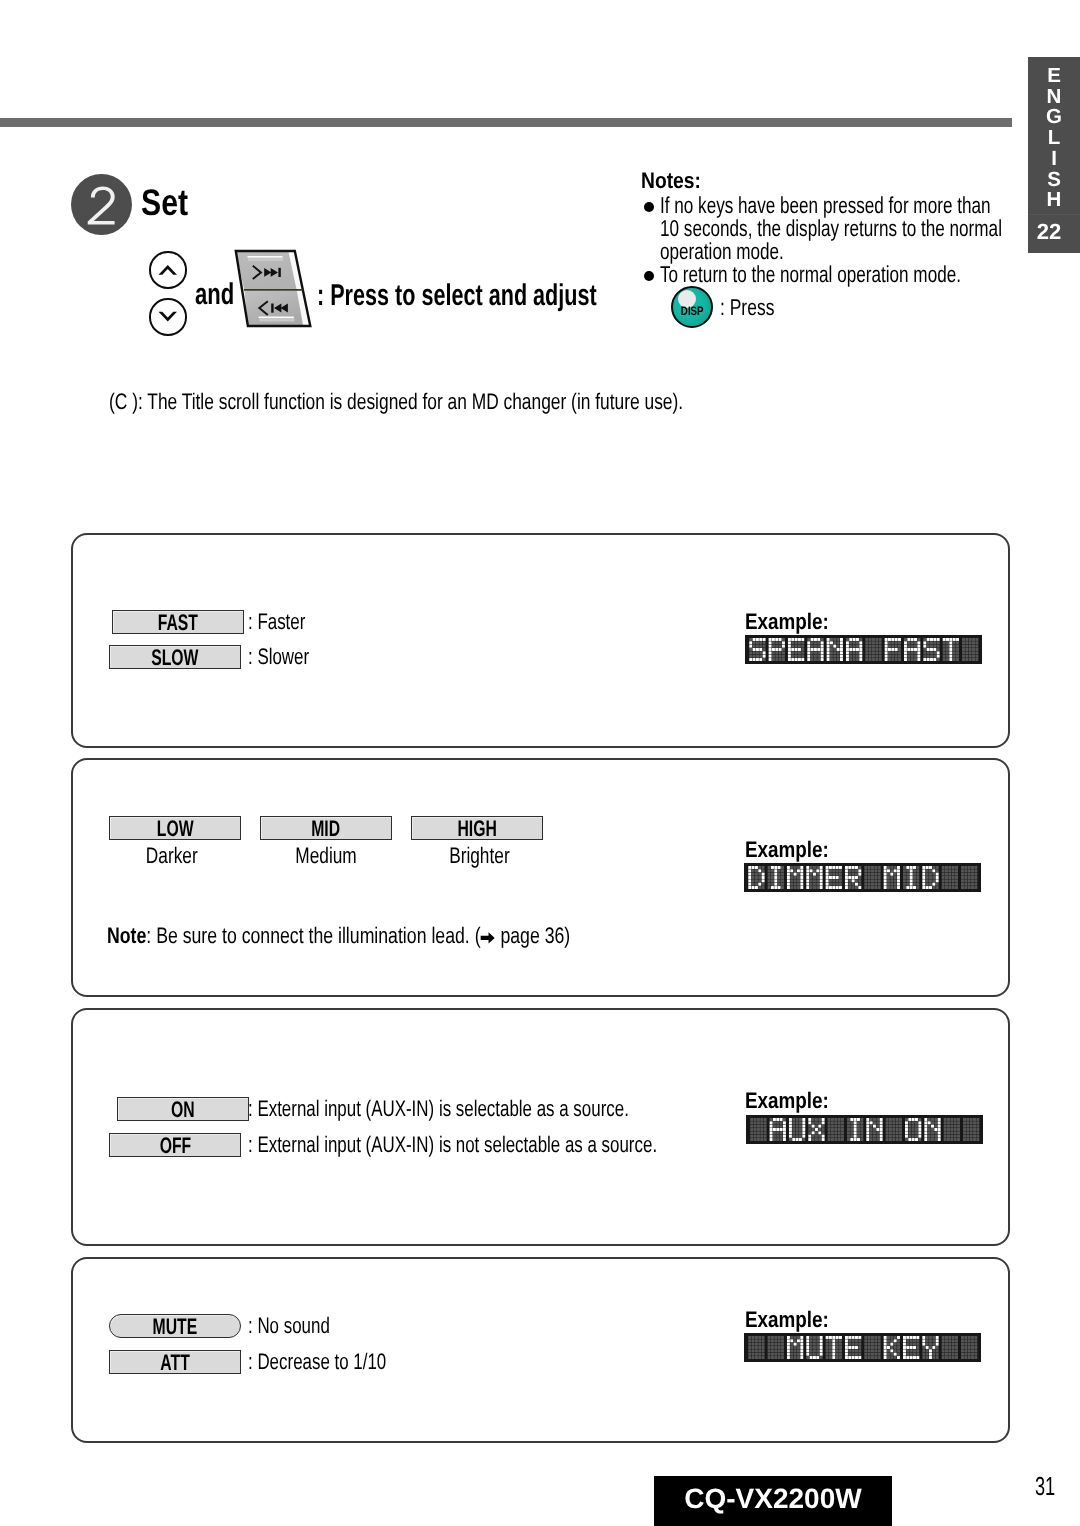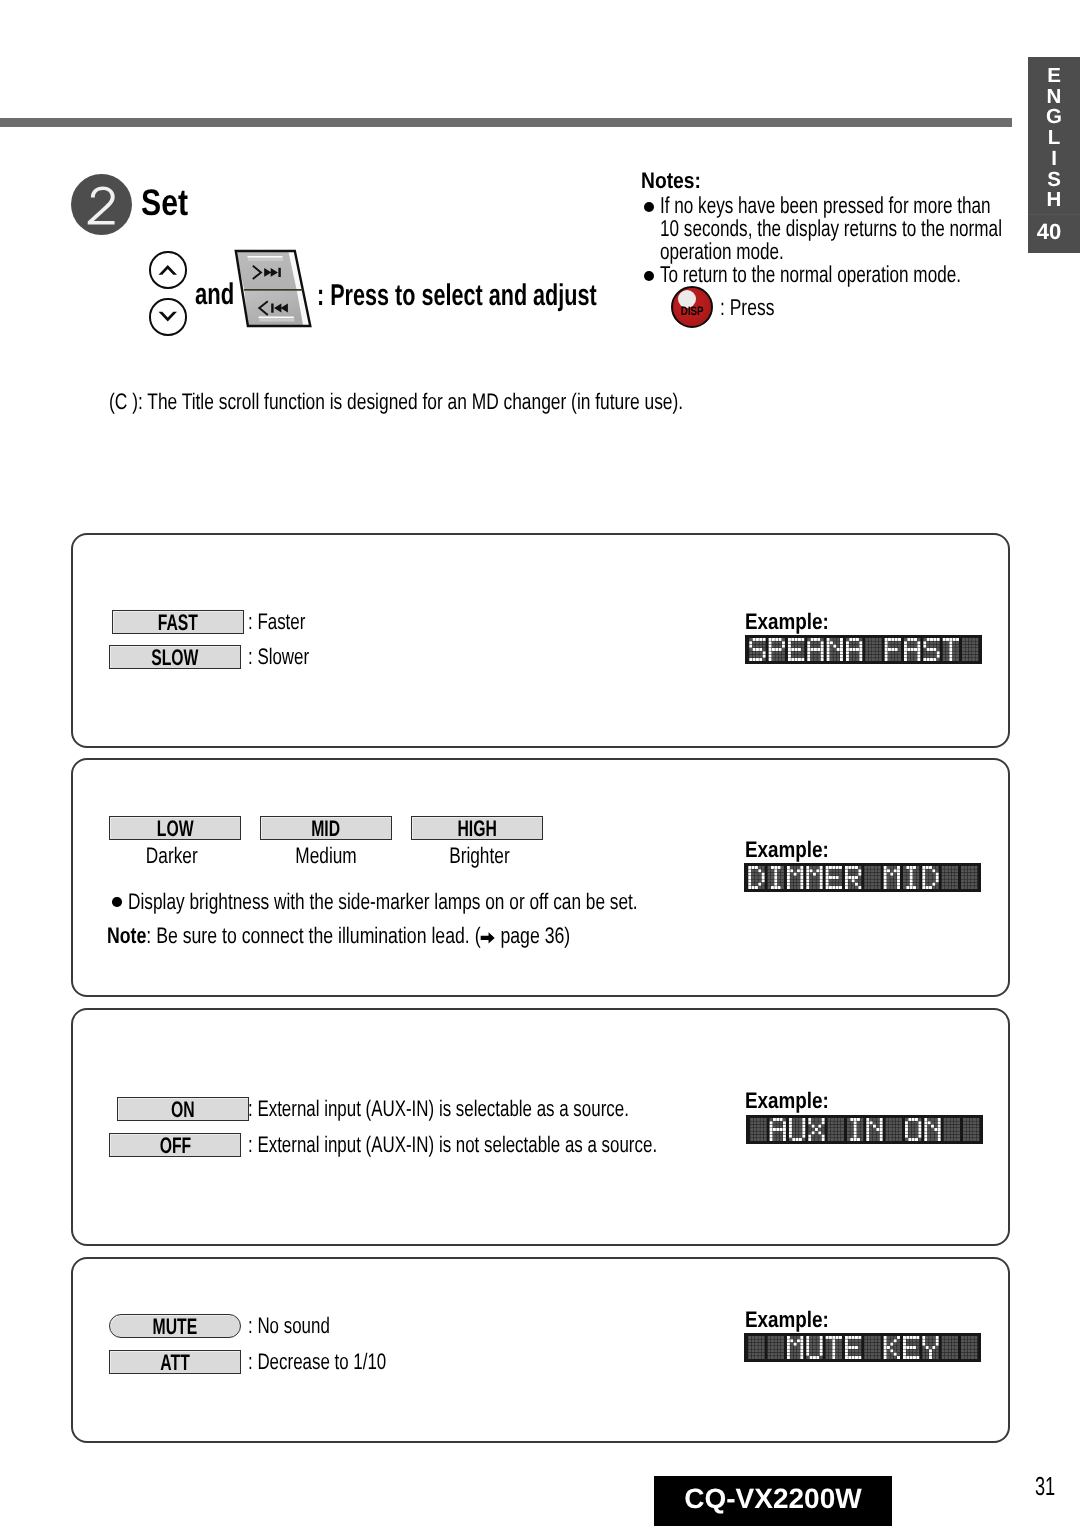--- a/index.html
+++ b/index.html
@@ -44,21 +44,21 @@
 
   
   .notes{position:absolute;left:641px;top:168px;width:500px;}
   .notes-h{font-weight:bold;font-size:22.5px;color:#000;height:26px;
      transform:scaleX(0.855);transform-origin:left top;}
   .note-item{position:relative;font-size:23px;line-height:23px;color:#000;}
   .note-dot{position:absolute;left:3px;top:8px;width:10px;height:10px;border-radius:50%;background:#000;}
   .note-lines{padding-left:19px;}
   .note-lines div{transform:scaleX(0.745);transform-origin:left top;white-space:nowrap;height:23px;}
   .disp-row{position:absolute;left:671px;top:286px;display:flex;align-items:center;}
-  .disp-btn{position:relative;width:42px;height:42px;border-radius:50%;background:#b91c1c;border:2.8px solid #0b0b0b;box-sizing:border-box;overflow:hidden;
+  .disp-btn{position:relative;width:42px;height:42px;border-radius:50%;background:#14b8a6;border:2.8px solid #0b0b0b;box-sizing:border-box;overflow:hidden;
      box-shadow:inset -3px -3px 6px rgba(0,0,0,0.10);}
   .disp-hl{position:absolute;left:5px;top:2px;width:18px;height:18px;border-radius:50%;background:#ebebeb;}
   .disp-lbl{position:absolute;left:0;top:0;width:100%;height:100%;display:flex;align-items:center;justify-content:center;
      font-size:12.2px;font-weight:bold;color:#000;padding-top:7px;box-sizing:border-box;}
   .disp-lbl span{display:inline-block;transform:scaleX(0.80);}
   .disp-press{margin-left:7px;font-size:23px;color:#000;display:inline-block;transform:scaleX(0.76);transform-origin:left center;}
 
   
   .caption{position:absolute;left:109px;top:389px;font-size:22.5px;color:#000;white-space:nowrap;transform:scaleX(0.772);transform-origin:left top;}
 
@@ -100,21 +100,21 @@
       <span>E</span>
       <span>N</span>
       <span>G</span>
       <span>L</span>
       <span>I</span>
       <span>S</span>
       <span>H</span>
     </div>
     <div class="lang-sep"></div>
     <div class="lang-num">
-      <span>40</span>
+      <span>22</span>
     </div>
   </div>
 
   <div class="step-badge">
     <svg class="step-num-svg" viewBox="0 0 61 61">
       <g transform="translate(30.2,31.6) scale(0.845,0.792) translate(-28.35,-30.6)">
           <path d="M16.2 19.6 C16.2 12.1 22.0 6.6 30.3 6.6 C38.6 6.6 44.3 12.1 44.3 19.5
                C44.3 24.6 41.9 28.6 36.2 34.1 L19.6 50.1 L44.2 50.1 L44.2 54.6 L12.4 54.6
                L12.4 50.6 L32.5 31.0 C37.5 26.1 39.6 22.9 39.6 19.3 C39.6 14.4 35.8 11.0 30.3 11.0
                C24.6 11.0 20.8 14.6 20.8 19.9 L20.8 20.5 L16.2 20.5 Z" fill="#f0f0f0"></path>
@@ -649,22 +649,20 @@
     </div>
   <div class="keybox" style="left:260px;top:816px;text-align:right;">
     <span>MID</span>
     </div>
   <div class="keybox" style="left:411px;top:816px;">
     <span>HIGH</span>
     </div>
   <div class="subdesc" style="left:106px;top:843px;width:132px;text-align:center;"><span>Darker</span></div>
   <div class="subdesc" style="left:260px;top:843px;width:132px;text-align:center;"><span>Medium</span></div>
   <div class="subdesc" style="left:413px;top:843px;width:132px;text-align:center;"><span>Brighter</span></div>
-  <div class="panel-bullet" style="left:112px;top:889px;padding-left:15.5px;">
-     <span class="pb-dot"></span><span class="txt">Display brightness with the side-marker lamps on or off can be set.</span></div>
   <div class="panel-note" style="left:107px;top:923px;">
      <b>Note</b><span>: Be sure to connect the illumination lead. (</span><svg class="arrow-ico" viewBox="0 0 20 15">
         <path d="M0 5.2 L11 5.2 L11 1.4 L19.4 7.4 L11 13.4 L11 9.6 L0 9.6 Z" fill="#000"></path>
       </svg><span> page 36)</span></div>
   <div class="example-lbl" style="left:745px;top:837px;">Example:</div>
   <div class="lcd" id="lcd2" style="left:744px;top:863px;">
       <svg width="230.0" height="23.4" viewBox="0 0 230.04 23.45">
         <rect x="0.00" y="0.00" width="2.95" height="2.95" fill="#ffffff"></rect>
         <rect x="3.35" y="0.00" width="2.95" height="2.95" fill="#ffffff"></rect>
         <rect x="6.70" y="0.00" width="2.95" height="2.95" fill="#ffffff"></rect>

